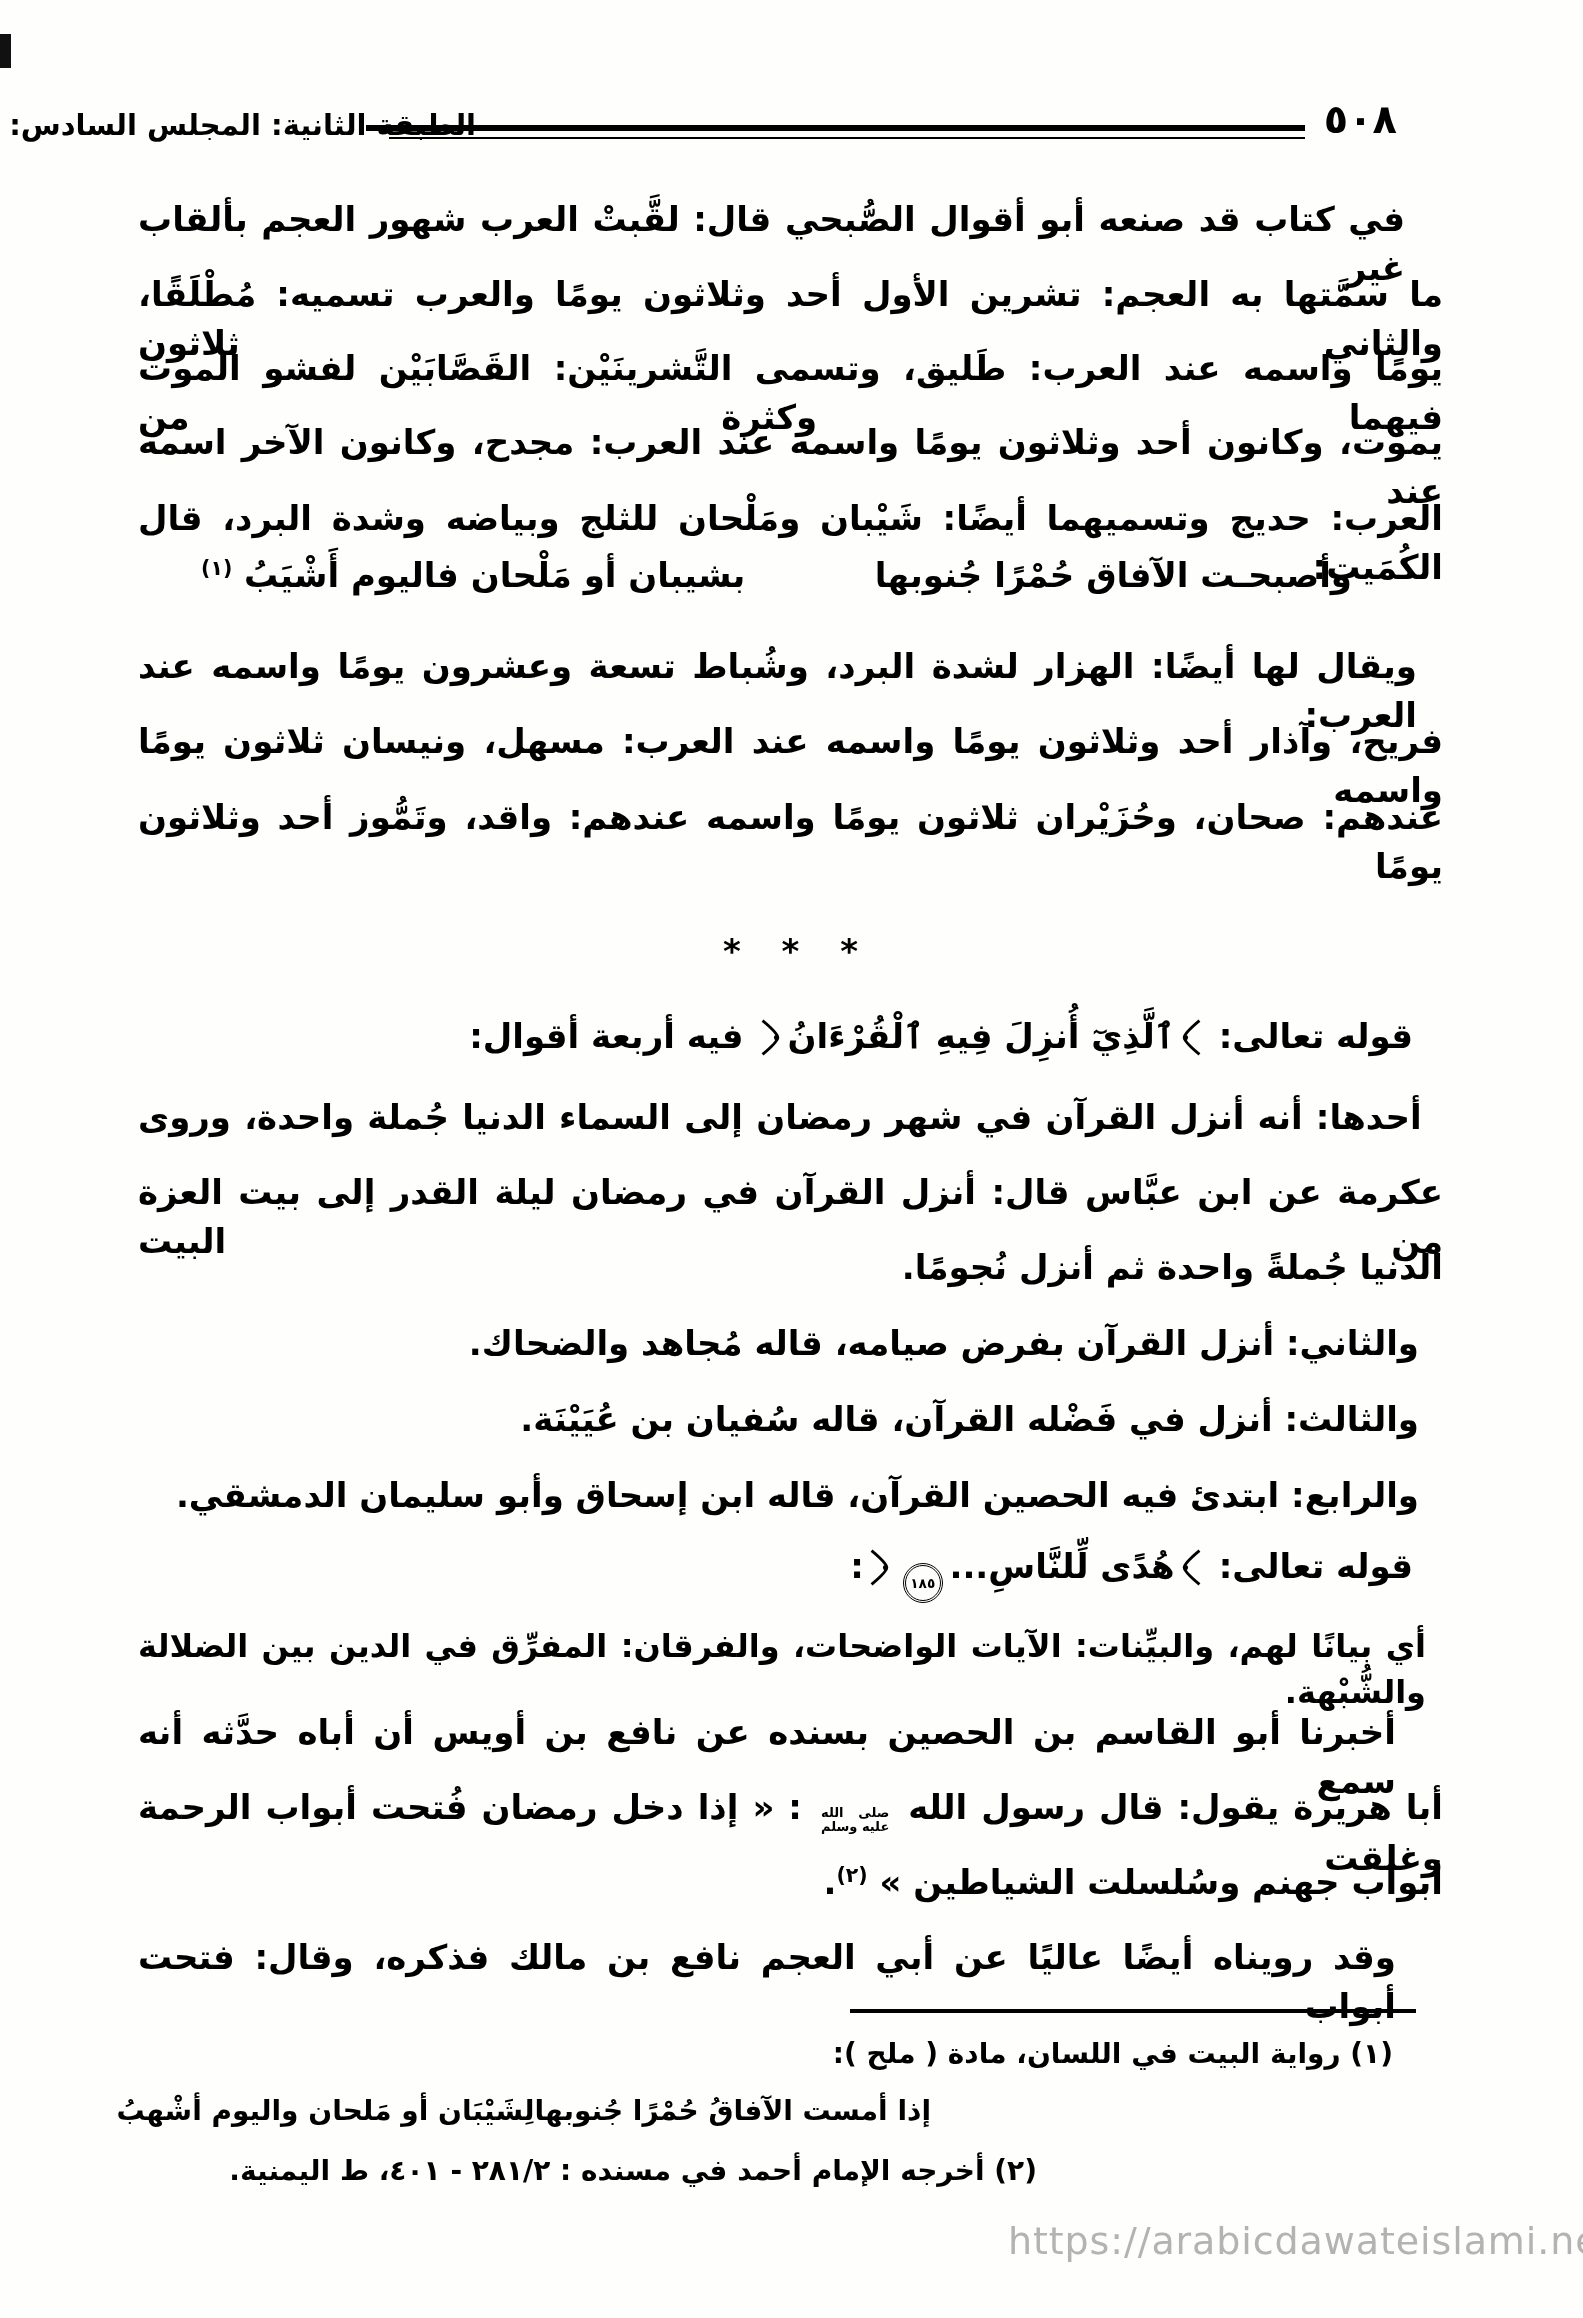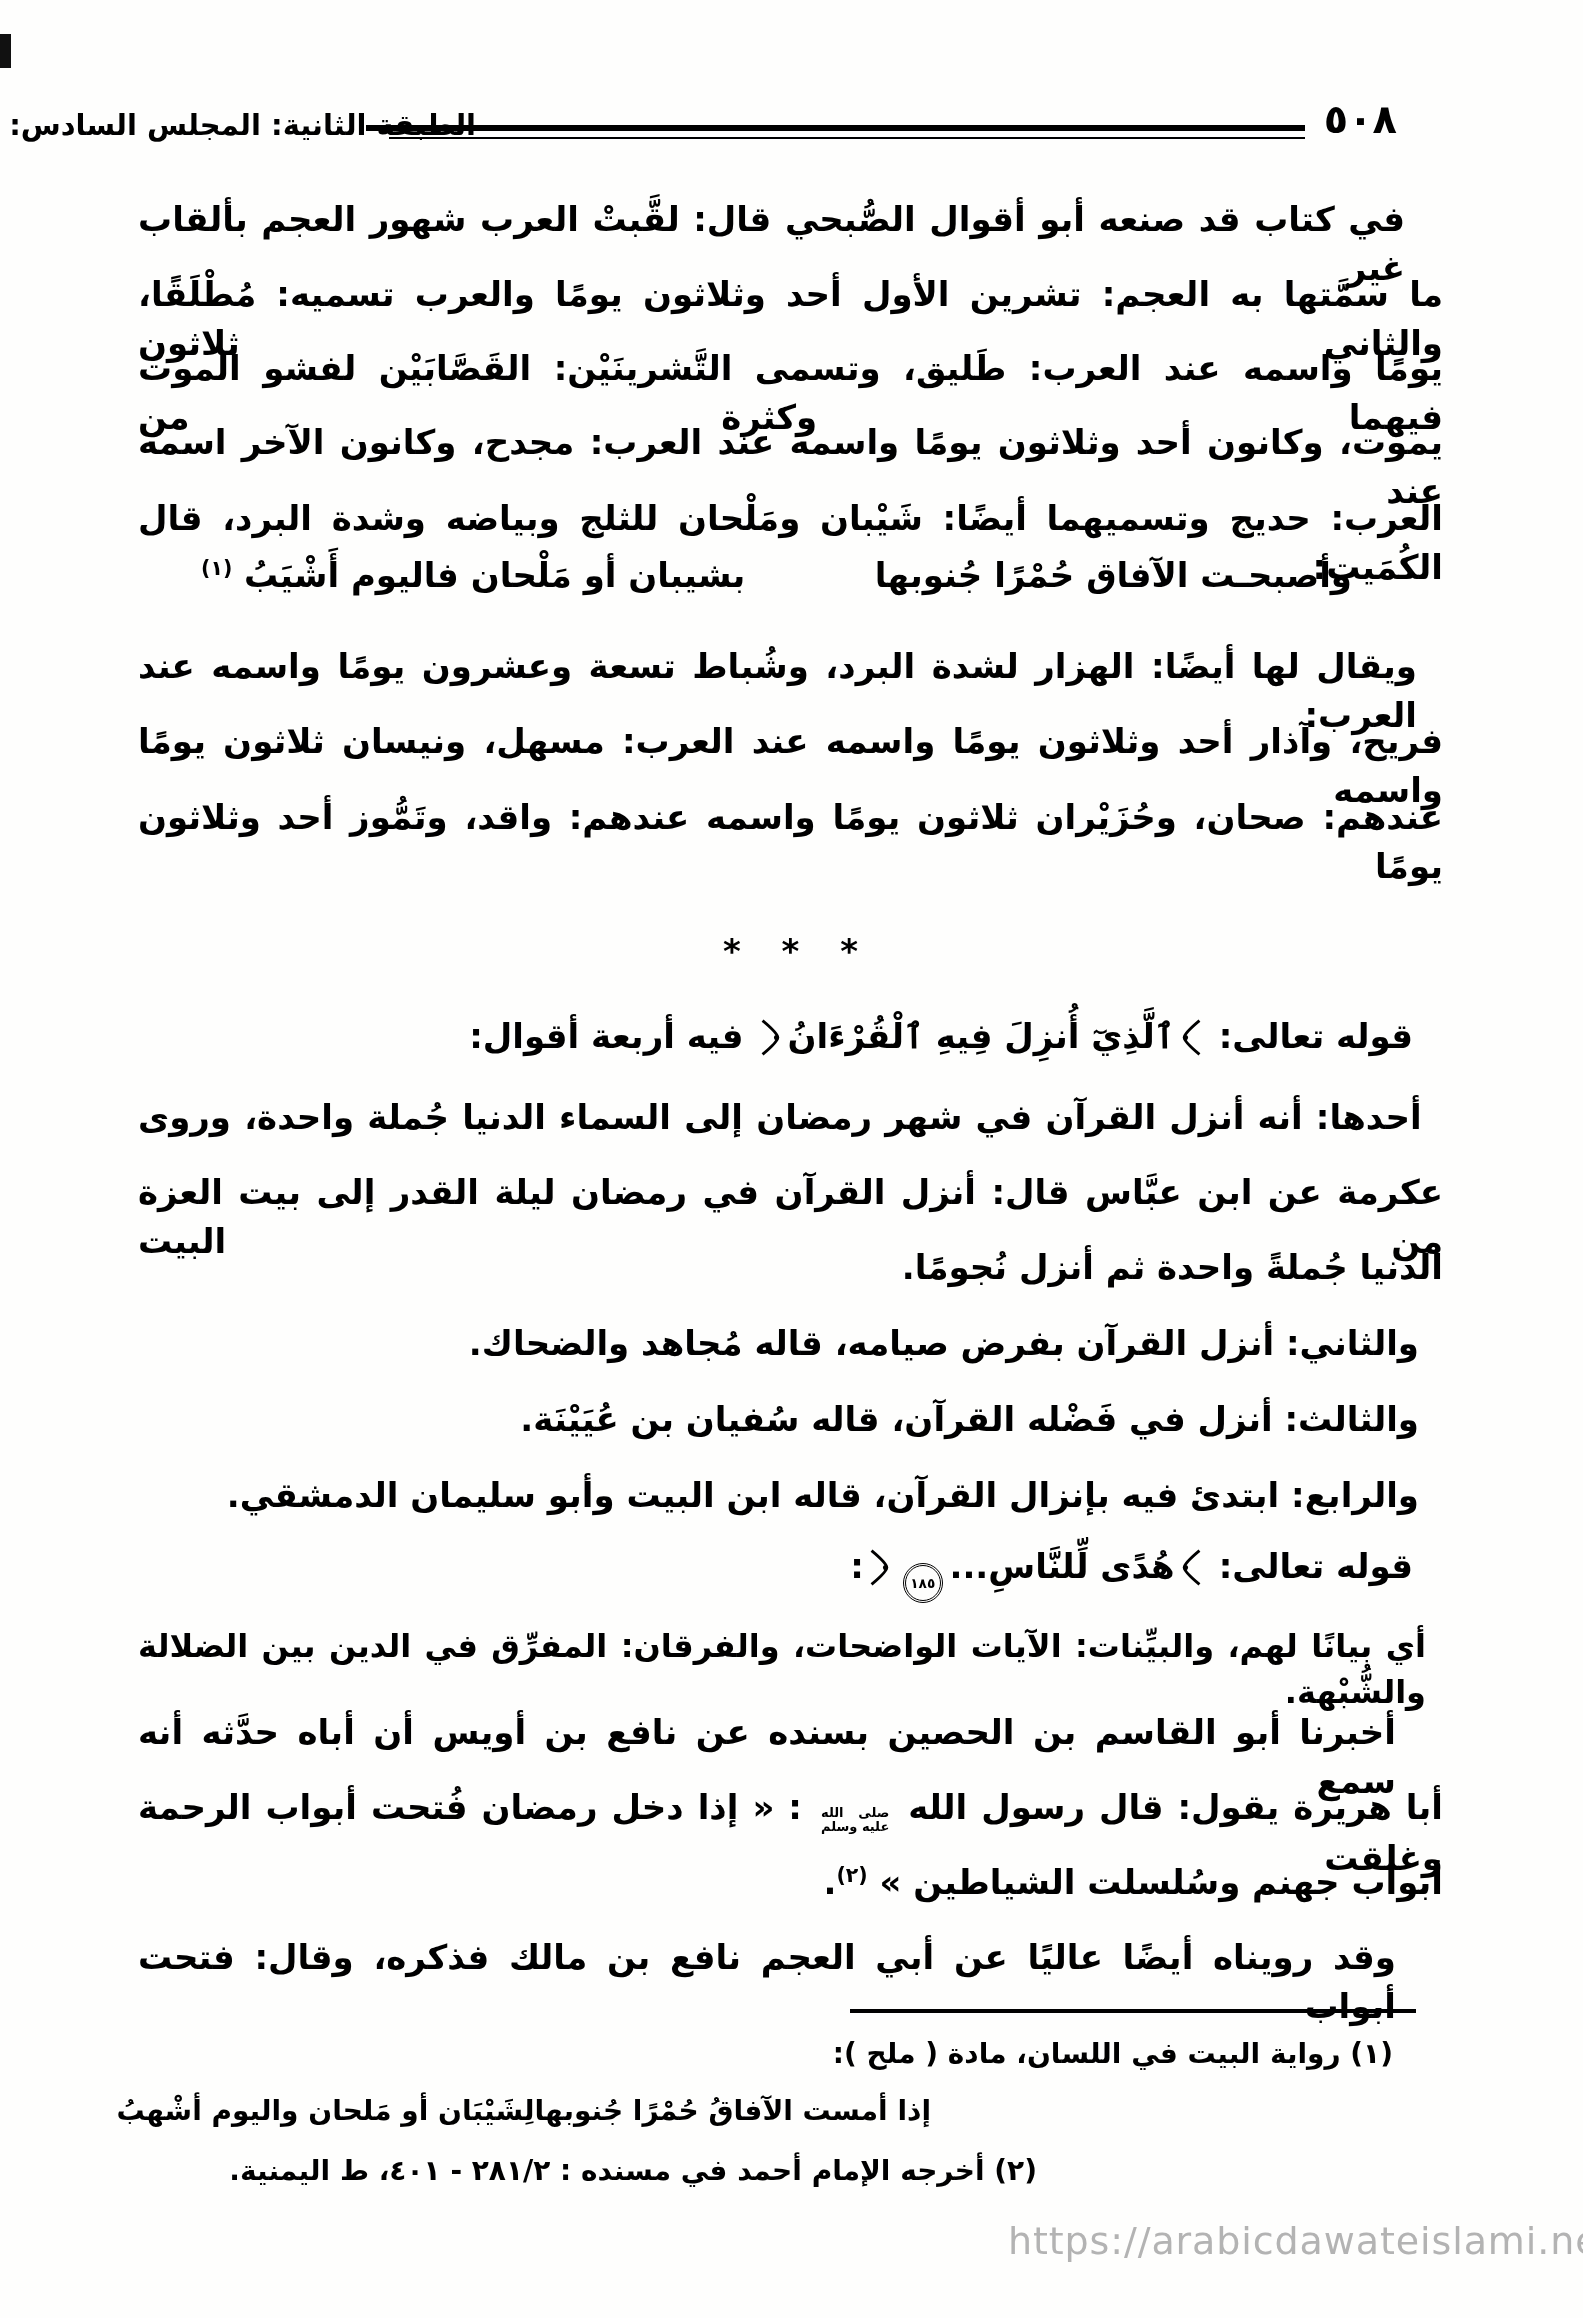--- a/index.html
+++ b/index.html
@@ -91,21 +91,21 @@
         <path d="M23,3 C11,13 5,19 5,23 C5,27 11,33 23,43" fill="none" stroke="#000" stroke-width="3.4"></path>
         <circle cx="6.5" cy="23" r="3" fill="#000"></circle>
       </svg><span> فيه أربعة أقوال:</span>
   </div>
 
   <div class="l j" style="top:1093px;padding-right:21.4px">أحدها: أنه أنزل القرآن في شهر رمضان إلى السماء الدنيا جُملة واحدة، وروى</div>
   <div class="l j" style="top:1168px">عكرمة عن ابن عبَّاس قال: أنزل القرآن في رمضان ليلة القدر إلى بيت العزة من البيت</div>
   <div class="l" style="top:1243px">الدنيا جُملةً واحدة ثم أنزل نُجومًا.</div>
   <div class="l" style="top:1319px;padding-right:24px">والثاني: أنزل القرآن بفرض صيامه، قاله مُجاهد والضحاك.</div>
   <div class="l" style="top:1395px;padding-right:24px">والثالث: أنزل في فَضْله القرآن، قاله سُفيان بن عُيَيْنَة.</div>
-  <div class="l" style="top:1471px;padding-right:24px">والرابع: ابتدئ فيه بإنزال القرآن، قاله ابن البيت وأبو سليمان الدمشقي.</div>
+  <div class="l" style="top:1471px;padding-right:24px">والرابع: ابتدئ فيه الحصين القرآن، قاله ابن إسحاق وأبو سليمان الدمشقي.</div>
 
   <div class="l" style="top:1542px;padding-right:30px">
     <span>قوله تعالى: </span><svg class="qb" width="22" height="39" viewBox="0 0 26 46">
         <path d="M23,3 C11,13 5,19 5,23 C5,27 11,33 23,43" fill="none" stroke="#000" stroke-width="3.4"></path>
         <circle cx="6.5" cy="23" r="3" fill="#000"></circle>
       </svg><span>هُدًى لِّلنَّاسِ...</span><span class="medallion">١٨٥</span><svg class="qb" style="transform:scaleX(-1)" width="22" height="39" viewBox="0 0 26 46">
         <path d="M23,3 C11,13 5,19 5,23 C5,27 11,33 23,43" fill="none" stroke="#000" stroke-width="3.4"></path>
         <circle cx="6.5" cy="23" r="3" fill="#000"></circle>
       </svg><span>:</span>
   </div>

